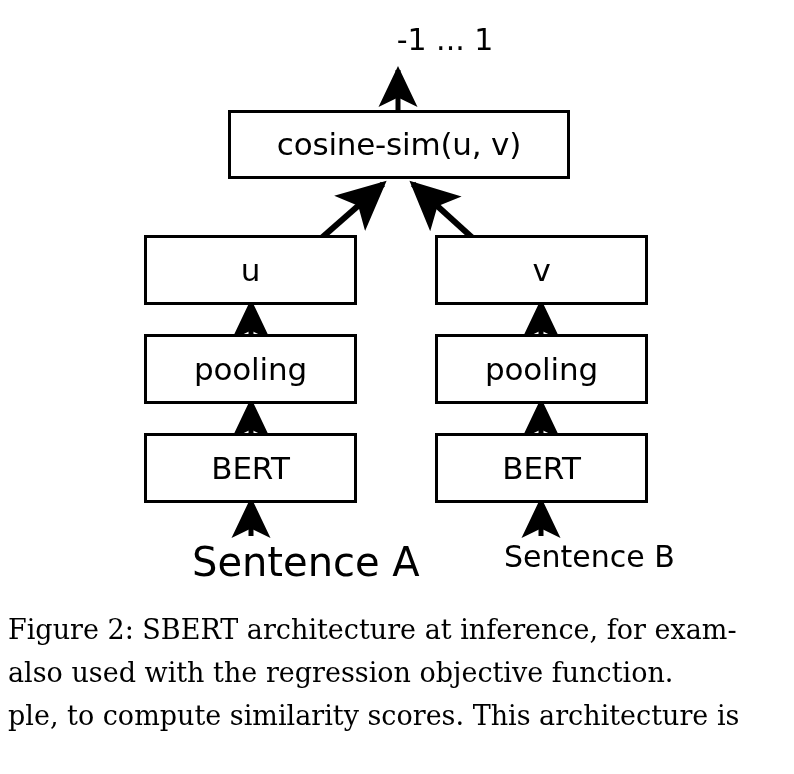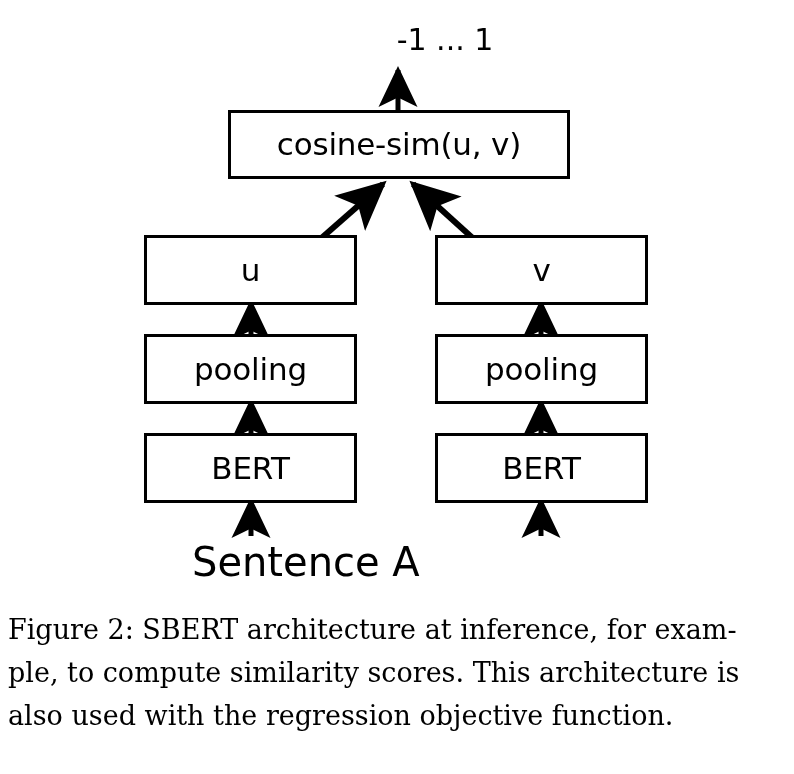--- a/index.html
+++ b/index.html
@@ -176,22 +176,23 @@
     </div>
 
     <div class="node-box" id="box-bert-left">
       <span class="node-label">BERT</span>
     </div>
     <div class="node-box" id="box-bert-right">
       <span class="node-label">BERT</span>
     </div>
 
     <div class="free-label" id="label-sentence-a">Sentence A</div>
+    <div class="free-label" id="label-sentence-b">Sentence B</div>
 
   </div>
 
   <div id="caption">
     <span class="cap-line">Figure 2:  SBERT architecture at inference, for exam-</span>
+    <span class="cap-line">also used with the regression objective function.</span>
     <span class="cap-line">ple, to compute similarity scores.  This architecture is</span>
-    <span class="cap-line">also used with the regression objective function.</span>
   </div>
 
 </div>
 
 </body></html>

